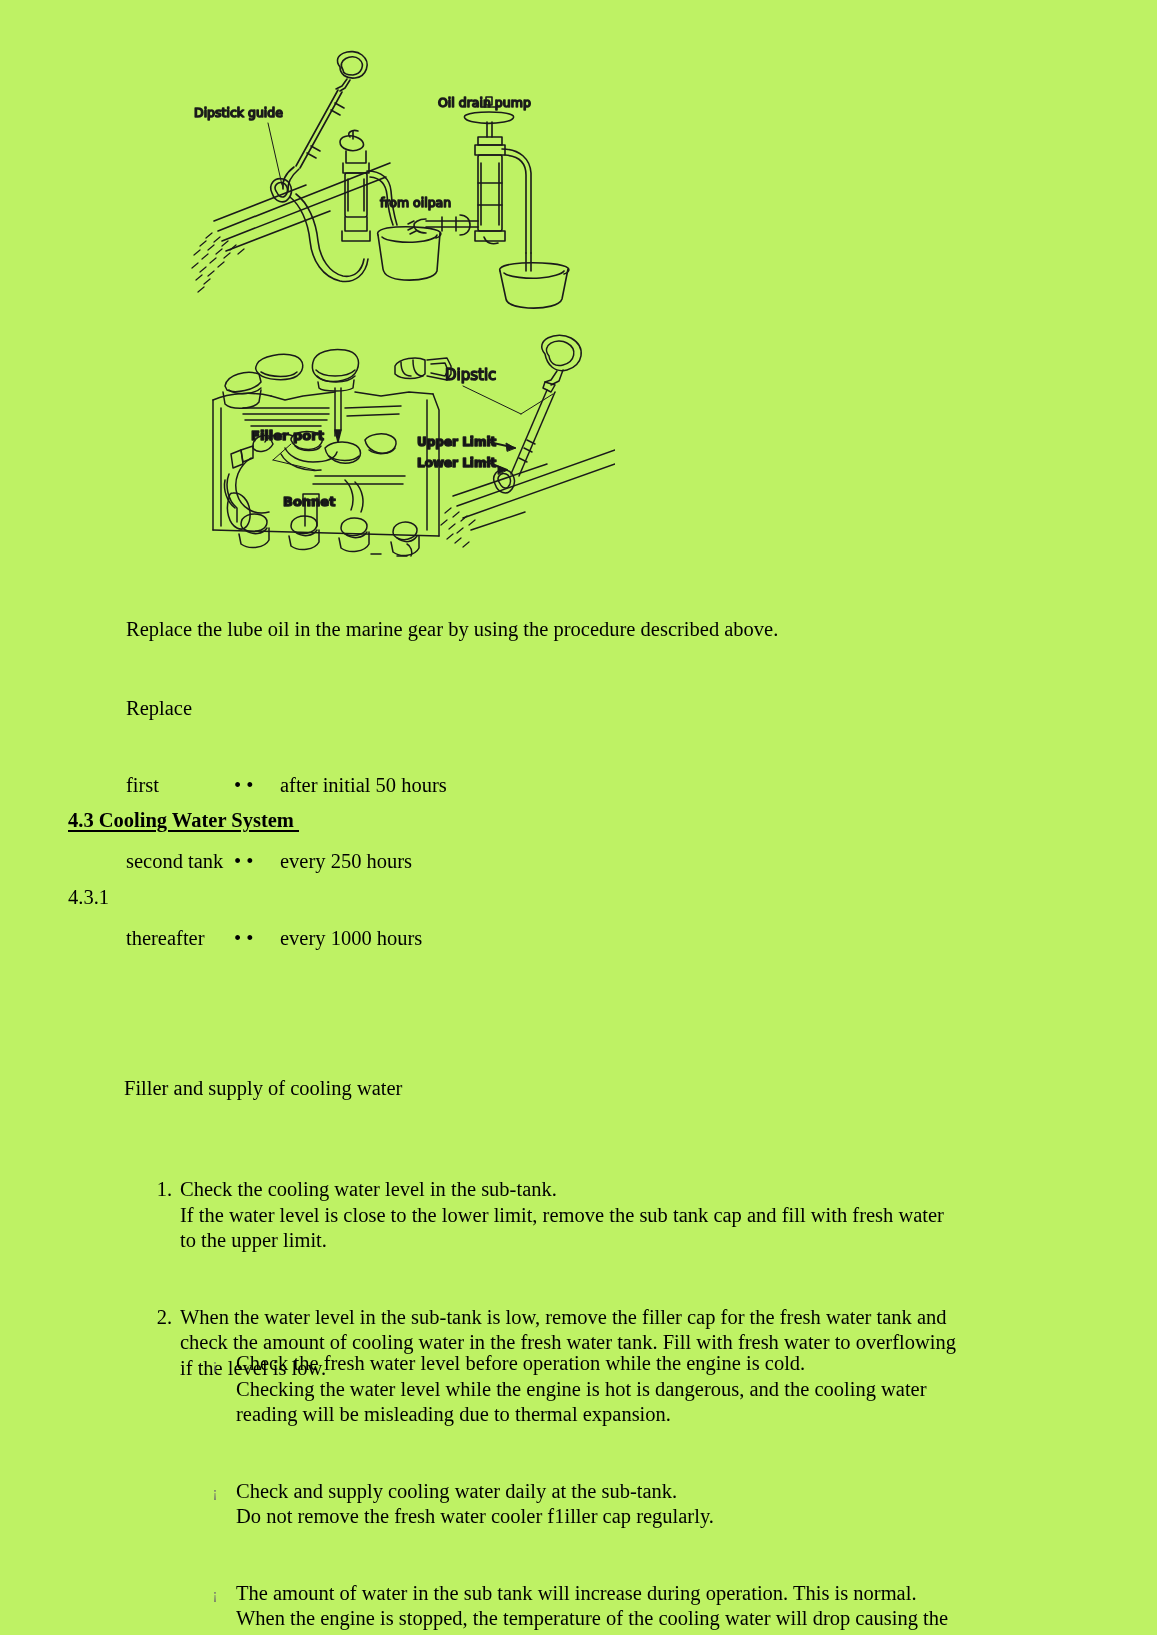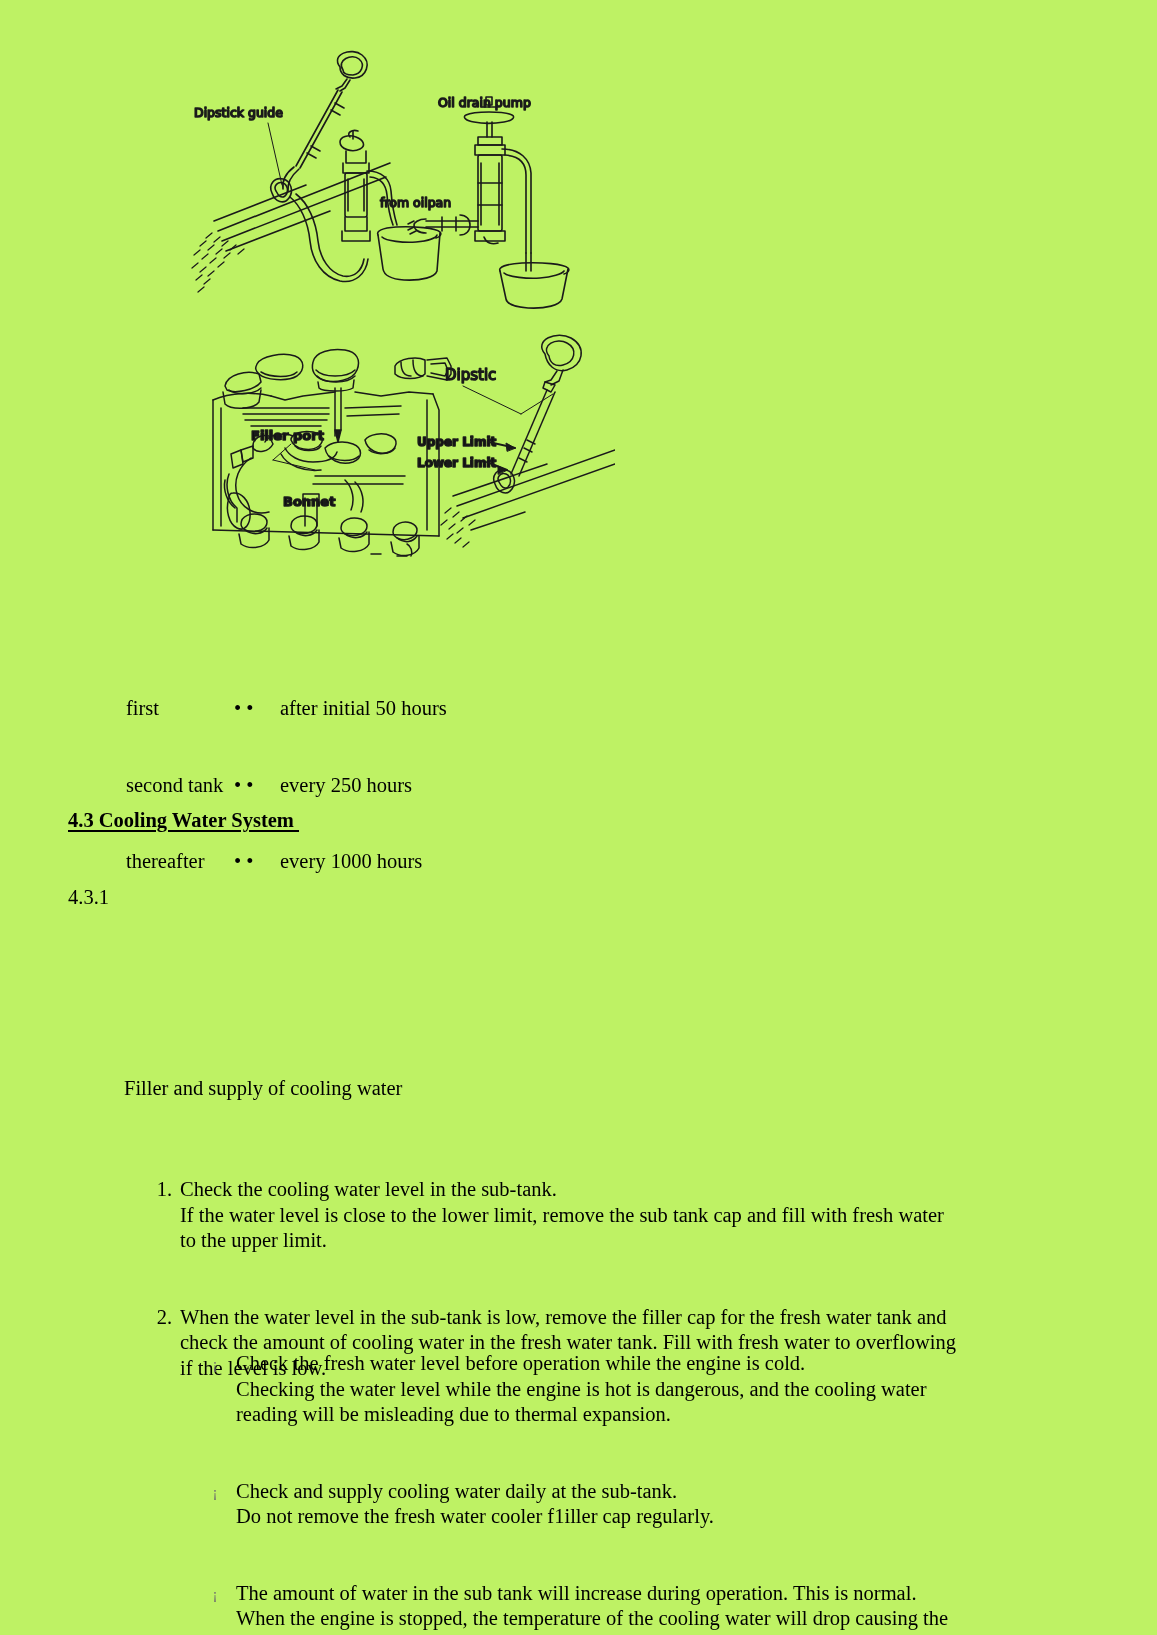--- a/index.html
+++ b/index.html
@@ -383,23 +383,25 @@
         <path d="M294 112 L320 118" stroke-width="2"></path>
         <path d="M320 118 l-9 -5 l1 8 Z" fill="#1a1a1a" stroke-width="1"></path>
         <text class="fig-label-bold" x="222" y="137" font-size="12">Lower Limit</text>
         <path d="M292 132 L312 140" stroke-width="2"></path>
         <path d="M312 140 l-9 -4 l0 8 Z" fill="#1a1a1a" stroke-width="1"></path>
       </g>
     </svg>
   </div>
 
   <div class="txt" id="sec-424">
+    <span class="sec-body">Replace the lube oil in the marine gear by using the procedure described above.</span>
   </div>
 
   <div class="txt" id="replace-block">
+    <span class="rep-row">Replace</span>
     <span class="rep-row"><span class="rep-key">first</span><span class="rep-dots">• •</span><span>after initial 50 hours</span></span>
     <span class="rep-row"><span class="rep-key">second tank</span><span class="rep-dots">• •</span><span>every 250 hours</span></span>
     <span class="rep-row"><span class="rep-key">thereafter</span><span class="rep-dots">• •</span><span>every 1000 hours</span></span>
   </div>
 
   <div class="txt" id="sec-43">4.3 Cooling Water System </div>
 
   <div class="txt" id="sec-431">4.3.1</div>
 
   <div class="txt" id="subhead-check">Filler and supply of cooling water</div>

